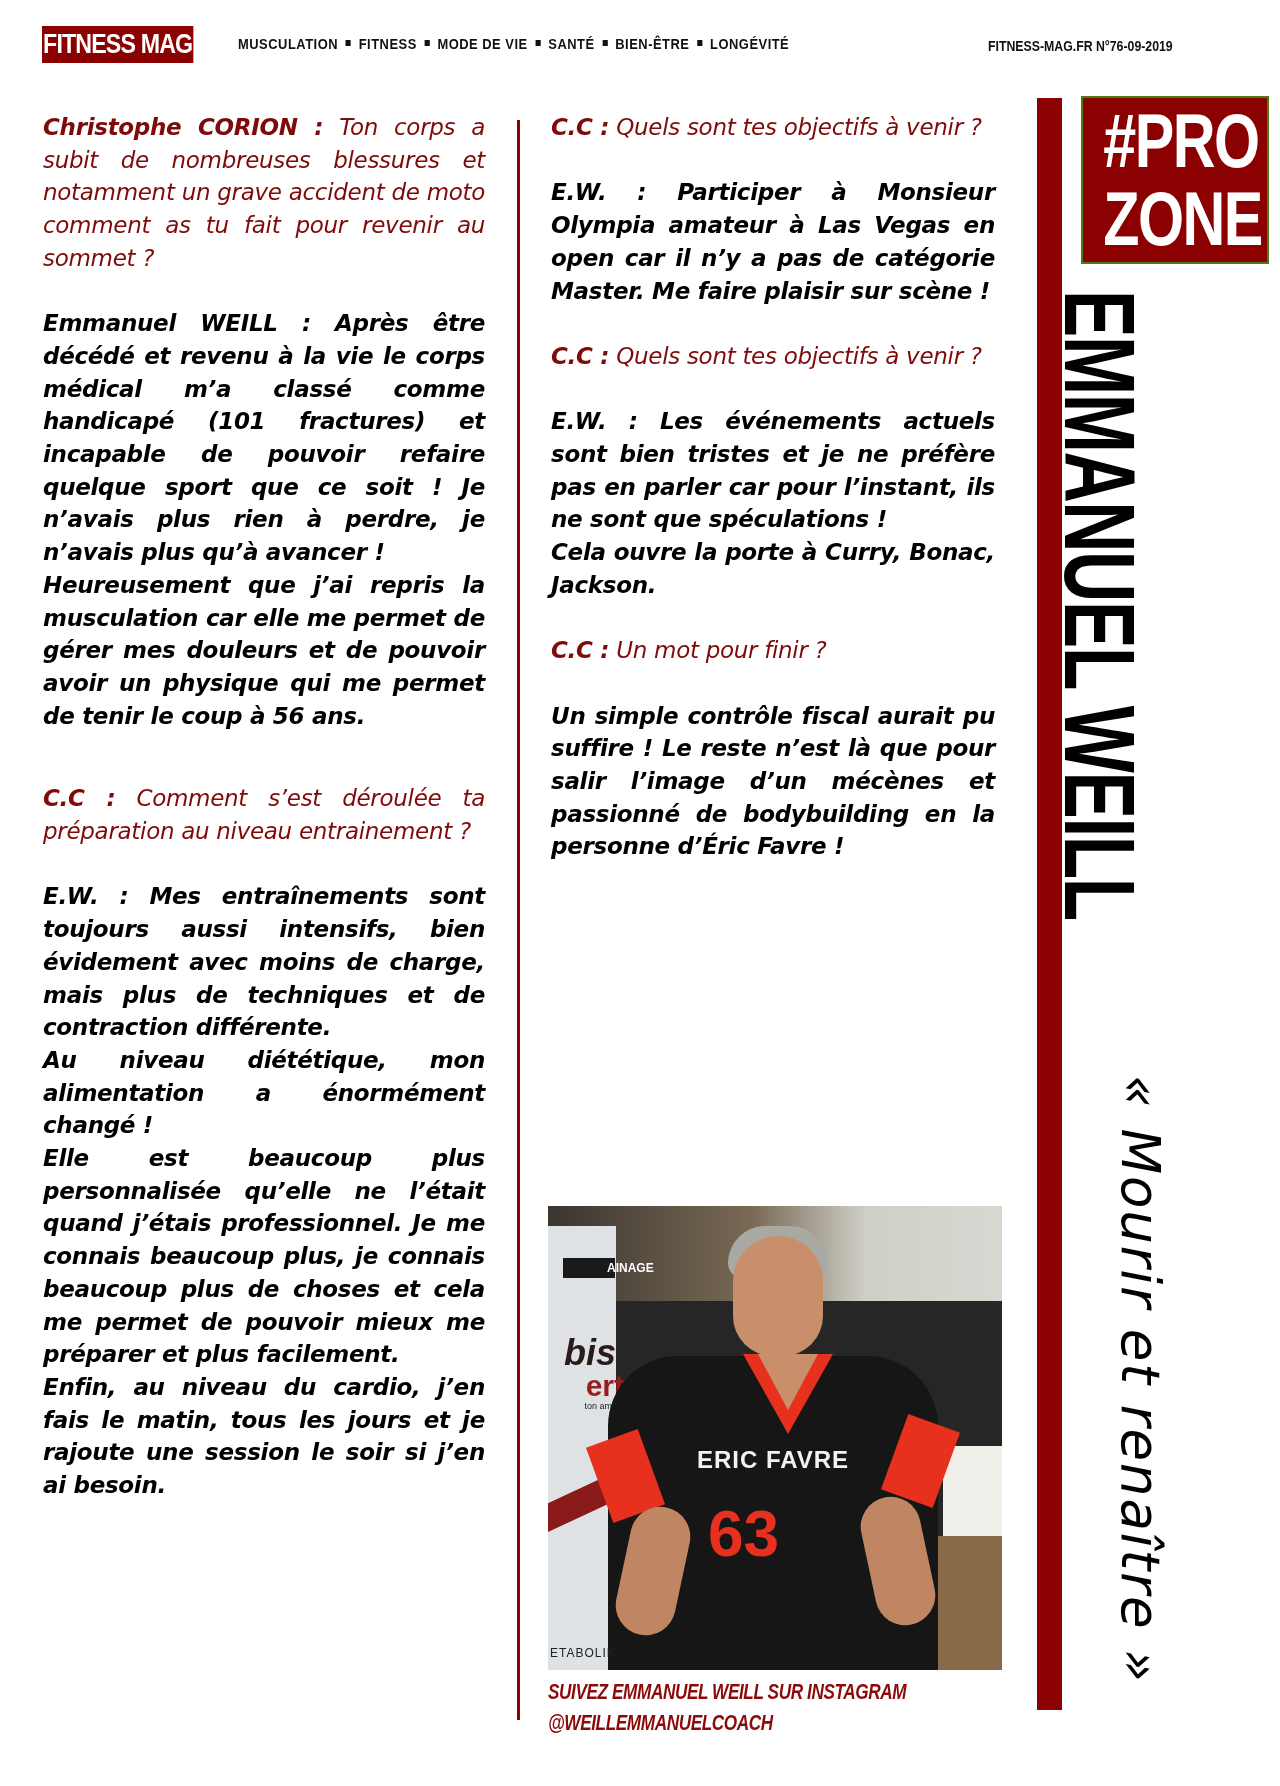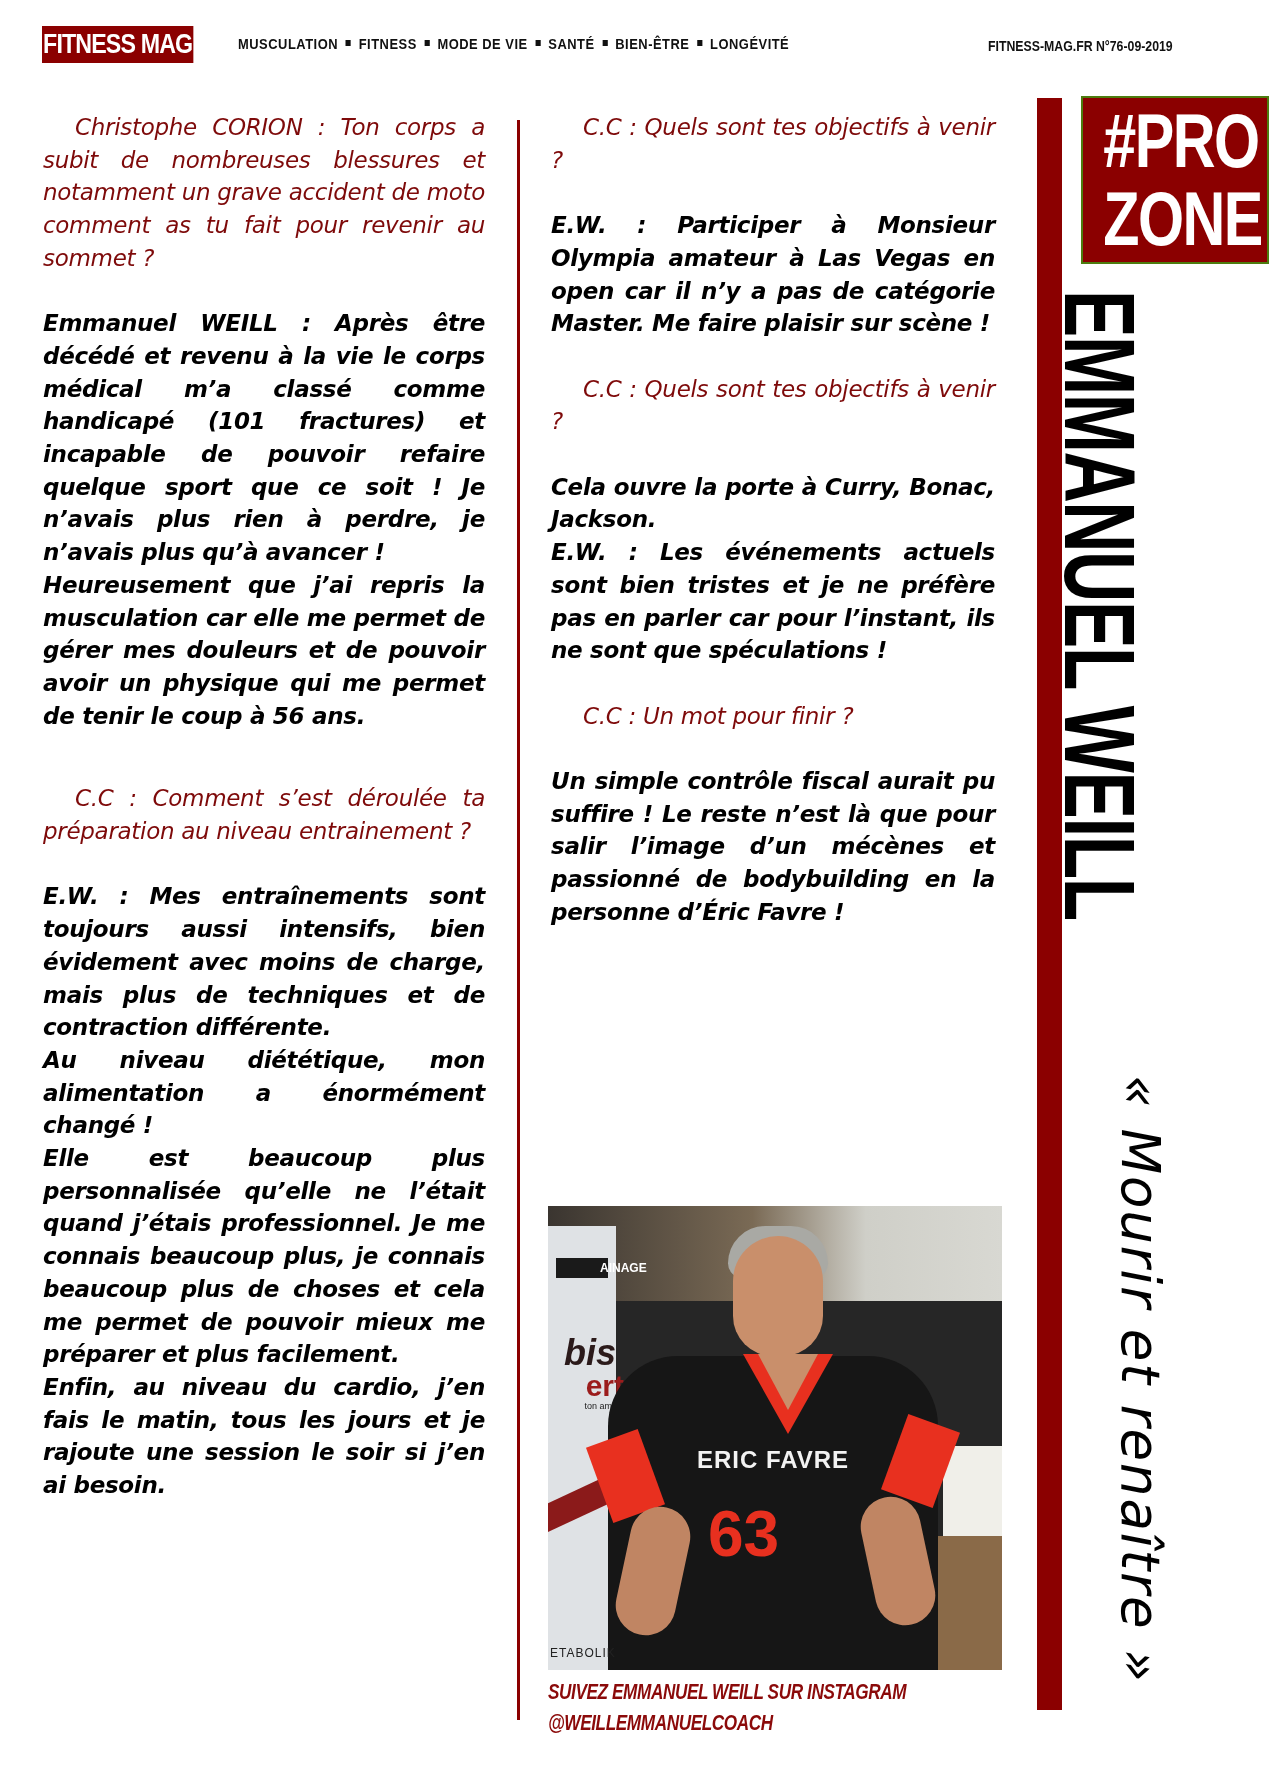--- a/index.html
+++ b/index.html
@@ -21,36 +21,36 @@
   .issue { position: absolute; left: 988px; top: 37px; font-family: "Liberation Sans", sans-serif;
            font-weight: bold; font-size: 15px; color: #111; transform: scaleX(0.82);
            transform-origin: left center; white-space: nowrap; }
 
   
   .col { position: absolute; font-family: "DejaVu Sans", sans-serif; font-style: italic;
          font-size: 23px; line-height: 32.7px; text-align: justify; letter-spacing: -0.3px; }
   .col-left { left: 43px; top: 111px; width: 442px; }
   .col-mid { left: 551px; top: 111px; width: 444px; }
   .q { color: #7e0a0a; font-weight: normal; margin: 0; }
-  .q .speaker { font-weight: normal; margin-left: 32px; }
+  .q .speaker { font-weight: bold; }
   .a { color: #000; font-weight: bold; margin: 0; }
   .gap { height: 32.7px; }
   .gap2 { height: 50px; }
   p { margin: 0; }
 
   .divider { position: absolute; left: 517px; top: 120px; width: 3px; height: 1600px; background: #8b0000; }
 
   
   .photo { position: absolute; left: 548px; top: 1206px; width: 454px; height: 464px;
            overflow: hidden; background: #2a2a2a; }
   .photo .bg-wall { position: absolute; left: 0; top: 0; width: 454px; height: 100px;
                     background: linear-gradient(90deg, #3a3530 0%, #7a6a55 45%, #cfcfc8 70%, #d8d8d2 100%); }
   .photo .dark-panel { position: absolute; left: 60px; top: 95px; width: 394px; height: 250px; background: #262626; }
   .photo .banner { position: absolute; left: 0; top: 20px; width: 68px; height: 444px; background: #dfe2e5; }
-  .photo .banner-tag { position: absolute; left: 8px; top: 32px; width: 52px; height: 20px; background: #1a1a1a;
+  .photo .banner-tag { position: absolute; left: 15px; top: 32px; width: 52px; height: 20px; background: #1a1a1a;
                        color: #fff; font-family: "Liberation Sans", sans-serif; font-weight: bold; font-size: 12px;
                        line-height: 20px; text-align: right; padding-right: 3px; box-sizing: border-box; padding-left: 44px; }
   .photo .banner-big { position: absolute; left: 0; top: 110px; width: 68px; font-family: "Liberation Sans", sans-serif;
                        font-weight: bold; font-size: 36px; color: #2b1a1a; line-height: 34px; text-align: right; font-style: italic; }
   .photo .banner-red { position: absolute; left: 0; top: 145px; width: 76px; font-family: "Liberation Sans", sans-serif;
                        font-weight: bold; font-size: 30px; color: #9b1c1c; line-height: 30px; text-align: right; }
   .photo .banner-sub { position: absolute; left: 0; top: 175px; width: 66px; font-family: "Liberation Sans", sans-serif;
                        font-size: 9px; color: #222; text-align: right; }
   .photo .banner-stripe { position: absolute; left: -20px; top: 260px; width: 120px; height: 26px; background: #8b1a1a;
                           transform: rotate(-25deg); }
@@ -133,22 +133,22 @@
 
 <div class="divider"></div>
 
 <div class="col col-mid">
   <p class="q"><span class="speaker">C.C :</span><span>  Quels sont tes objectifs à venir ?</span></p>
   <div class="gap"></div>
   <p class="a"><span>E.W. :</span><span> Participer à Monsieur Olympia amateur à Las Vegas en open car il n’y a pas de catégorie Master. Me faire plaisir sur scène !</span></p>
   <div class="gap"></div>
   <p class="q"><span class="speaker">C.C :</span><span>  Quels sont tes objectifs à venir ?</span></p>
   <div class="gap"></div>
+  <p class="a"><span>E.W. :</span><span> Les événements actuels sont bien tristes et je ne préfère pas en parler car pour l’instant, ils ne sont que spéculations !</span></p>
   <p class="a">Cela ouvre la porte à Curry, Bonac, Jackson.</p>
-  <p class="a"><span>E.W. :</span><span> Les événements actuels sont bien tristes et je ne préfère pas en parler car pour l’instant, ils ne sont que spéculations !</span></p>
   <div class="gap"></div>
   <p class="q"><span class="speaker">C.C :</span><span>  Un mot pour finir ?</span></p>
   <div class="gap"></div>
   <p class="a">Un simple contrôle fiscal aurait pu suffire ! Le reste n’est là que pour salir l’image d’un mécènes et passionné de bodybuilding en la personne d’Éric Favre !</p>
 </div>
 
 <div class="photo">
   <div class="bg-wall"></div>
   <div class="dark-panel"></div>
   <div class="crate-sign"></div>

